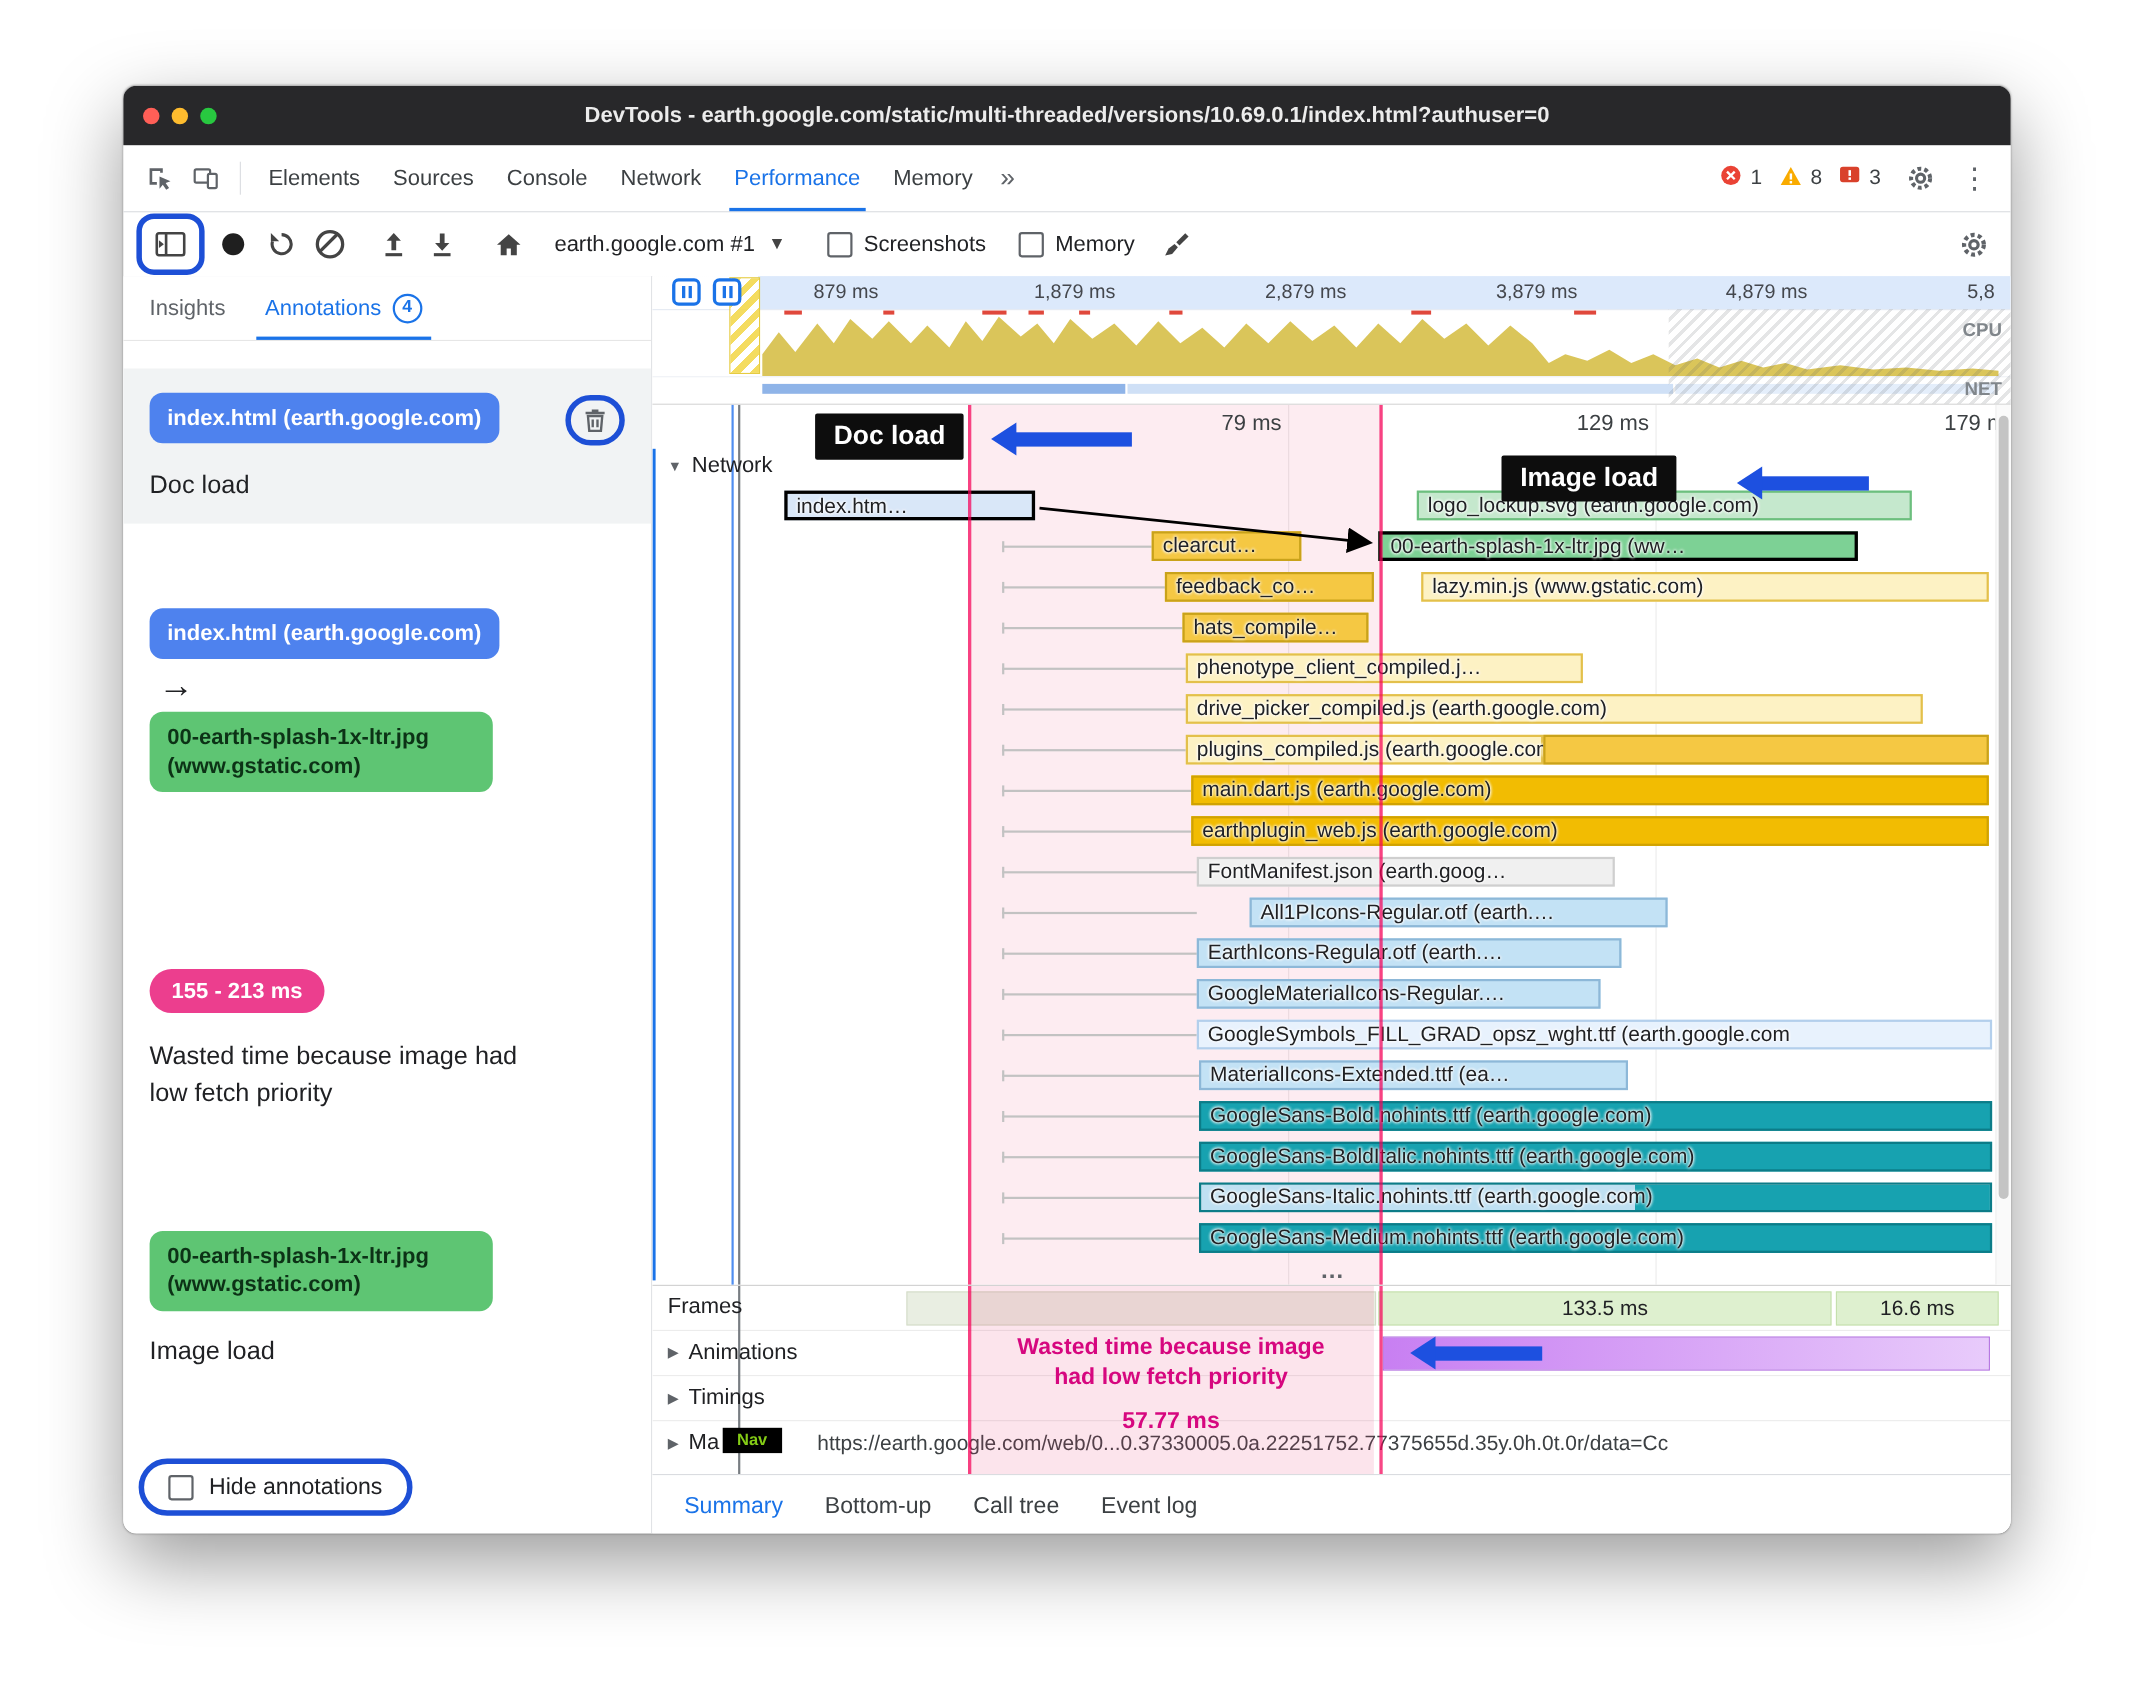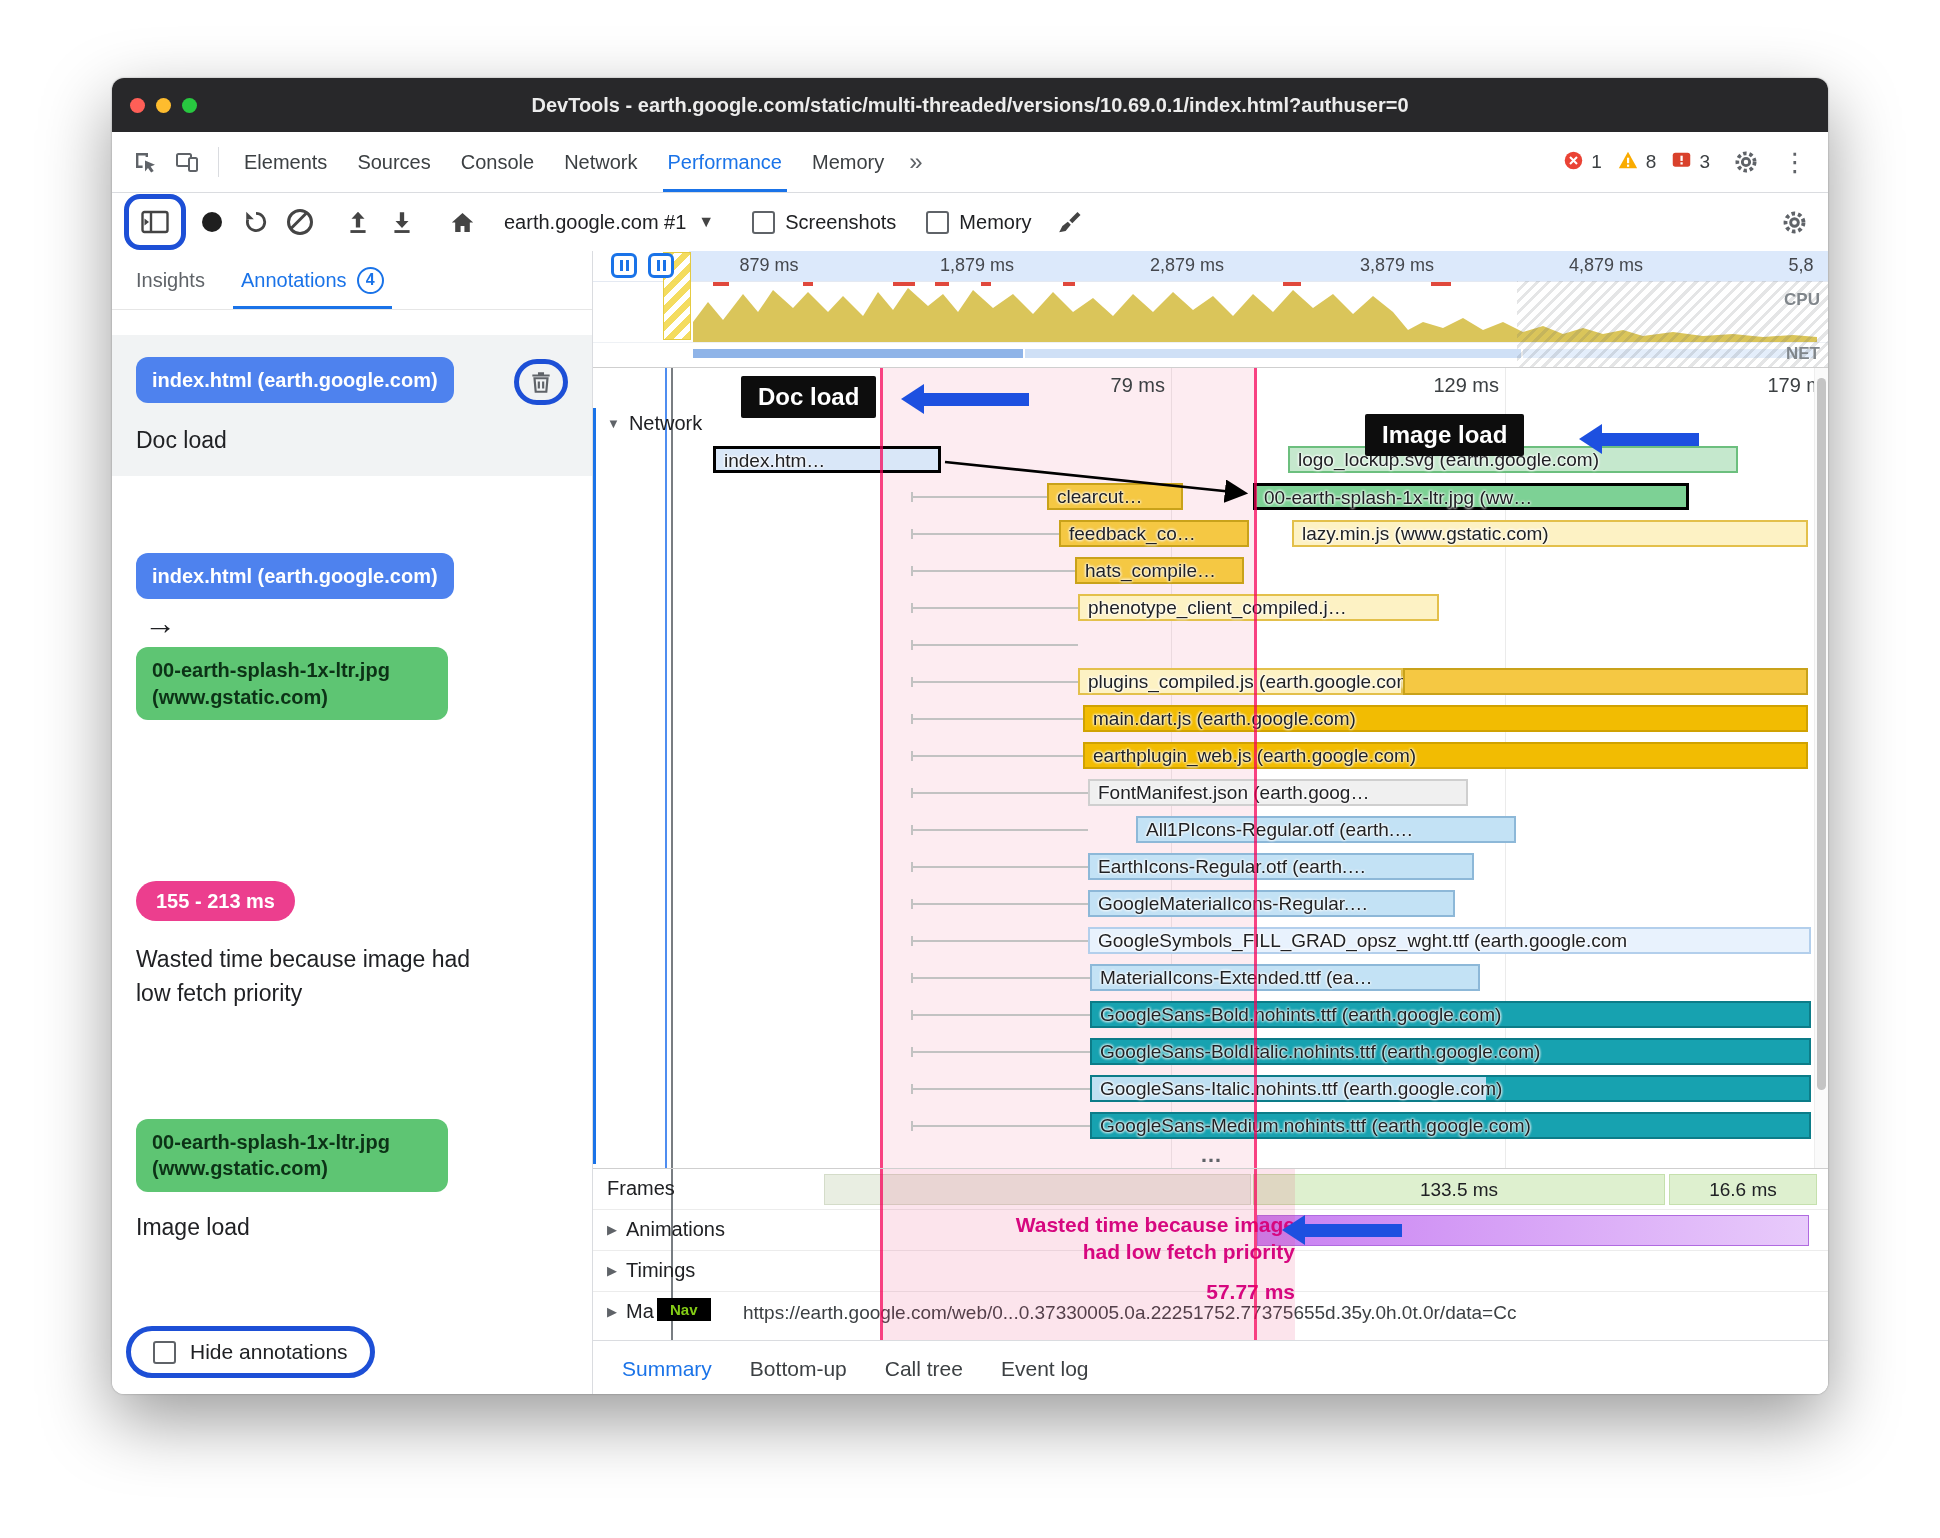--- a/index.html
+++ b/index.html
@@ -118,21 +118,21 @@
   .vscroll{position:absolute;right:0;top:0;width:13px;height:100%;background:#fafafa;border-left:1px solid #eee;z-index:11;}
   .vthumb{position:absolute;left:2px;top:10px;width:9px;height:712px;background:#c4c4c4;border-radius:5px;}
   
   .tracks{height:171px;border-top:1px solid #cfcfcf;position:relative;flex:none;overflow:hidden;}
   .trow{height:41px;border-bottom:1px solid #ececec;position:relative;box-sizing:border-box;}
   .tlabel{position:absolute;left:14px;top:8px;font-size:20px;color:#202124;display:flex;gap:9px;align-items:center;z-index:3;}
   .fseg{position:absolute;top:5px;height:31px;display:flex;align-items:center;justify-content:center;
         font-size:19px;color:#202124;z-index:2;box-sizing:border-box;}
   .anim-bar{position:absolute;left:664px;width:552px;top:5px;height:31px;z-index:2;
             background:linear-gradient(90deg,#c87ff2,#e8cbfb);border:1px solid #b06ae0;box-sizing:border-box;}
-  .twasted{position:absolute;left:287px;width:415px;top:0;height:171px;background:rgba(236,64,122,.14);z-index:4;text-align:right;}
+  .twasted{position:absolute;left:287px;width:369px;top:0;height:171px;background:rgba(236,64,122,.14);z-index:4;text-align:center;}
   .twasted .l1{margin-top:42px;font-size:21px;font-weight:bold;color:#d6077f;line-height:1.3;}
   .twasted .l2{font-size:21px;font-weight:bold;color:#d6077f;line-height:1.3;}
   .twasted .tms{margin-top:14px;font-size:21px;font-weight:bold;color:#d6077f;}
   .navchip{position:absolute;left:64px;top:6px;background:#000;color:#84cc16;font-weight:bold;font-size:15px;padding:3px 13px;z-index:3;}
   .navurl{position:absolute;left:150px;top:10px;font-size:19px;color:#3c4043;white-space:nowrap;z-index:2;}
   
   .btabs{height:56px;border-top:1px solid #dadce0;display:flex;align-items:flex-start;padding:0 10px;background:#fff;flex:none;}
   .btab{font-size:21px;color:#3c4043;padding:0 19px;height:56px;display:flex;align-items:center;position:relative;}
   .btab.active{color:#1a73e8;}
   .btab.active::after{content:'';position:absolute;left:12px;right:12px;bottom:0;height:3px;background:#1a73e8;}
@@ -392,20 +392,21 @@
             <div class="wrow" style="top: 189px;">
               <div class="whisker" style="left: 318px; width: 164px;"></div>
               <div class="bar yellow" style="left: 482px; width: 169px;"><span class="bl">hats_compile…</span></div>
             </div>
             <div class="wrow" style="top: 226px;">
               <div class="whisker" style="left: 318px; width: 167px;"></div>
               <div class="bar yellow-pale" style="left: 485px; width: 361px;"><span class="bl">phenotype_client_compiled.j…</span></div>
             </div>
             <div class="wrow" style="top: 263px;">
               <div class="whisker" style="left: 318px; width: 167px;"></div>
+              <div class="bar yellow-pale" style="left: 485px; width: 670px;"><span class="bl">drive_picker_compiled.js (earth.google.com)</span></div>
             </div>
             <div class="wrow" style="top: 300px;">
               <div class="whisker" style="left: 318px; width: 167px;"></div>
               <div class="bar yellow-pale" style="left: 485px; width: 325px;"><span class="bl">plugins_compiled.js (earth.google.com)</span></div>
               <div class="bar yellow" style="left: 810px; width: 405px;"></div>
             </div>
             <div class="wrow" style="top: 337px;">
               <div class="whisker" style="left: 318px; width: 172px;"></div>
               <div class="bar gold" style="left: 490px; width: 725px;"><span class="bl">main.dart.js (earth.google.com)</span></div>
             </div>

